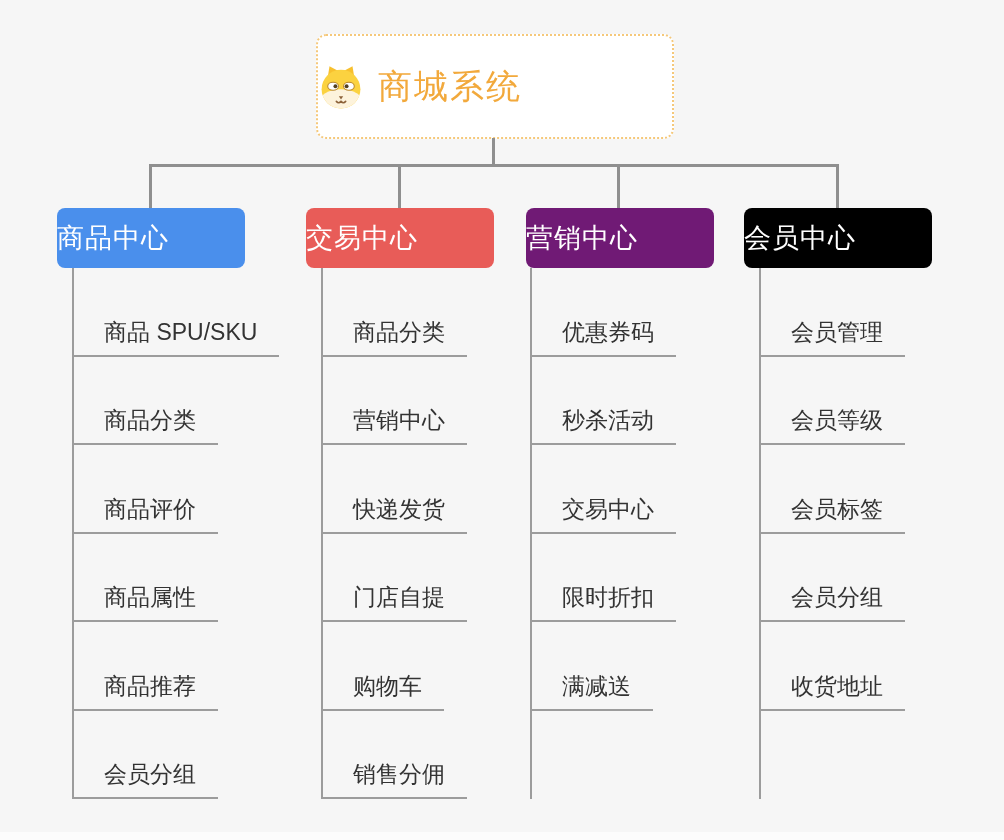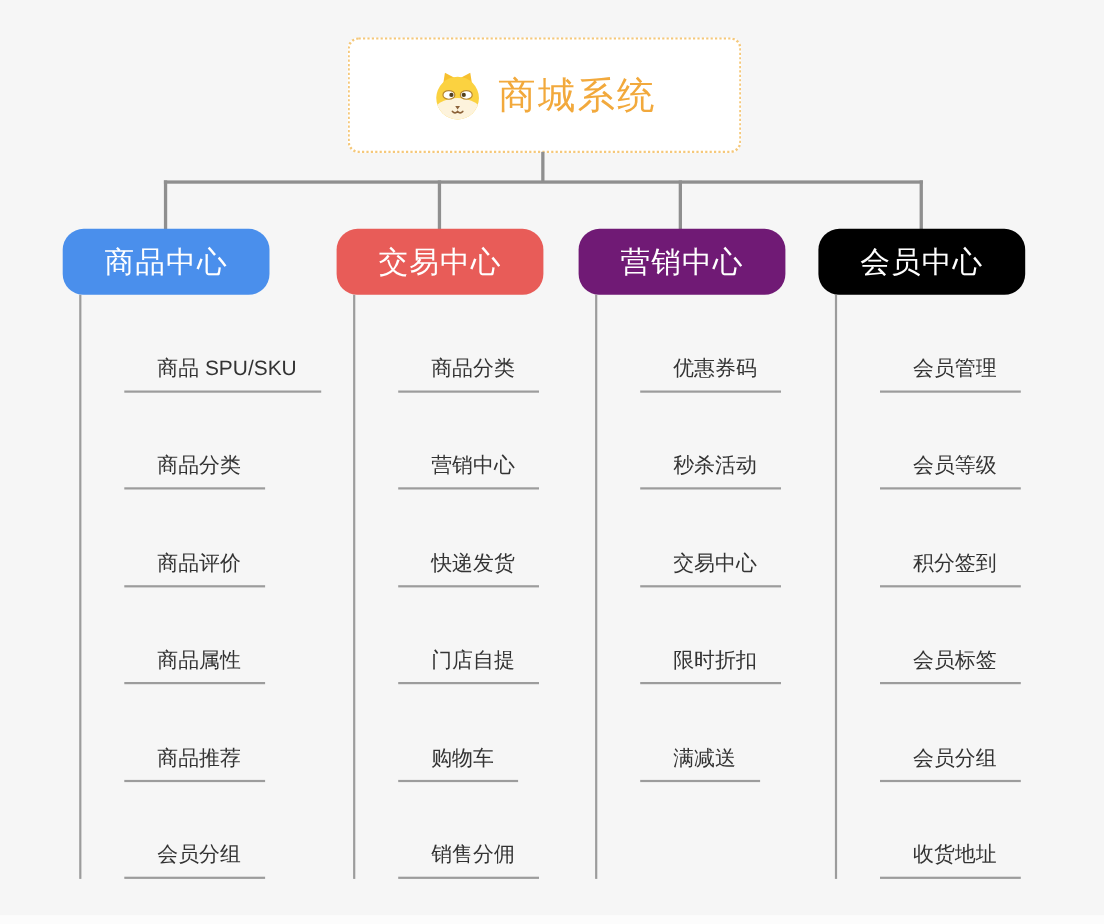--- a/index.html
+++ b/index.html
@@ -6,49 +6,48 @@
   body{
     width:1004px;height:840px;position:relative;overflow:hidden;
     background:#F6F6F6;
     font-family:"Liberation Sans","DejaVu Sans",sans-serif;
   }
   
   .root{
     position:absolute;left:316px;top:34px;width:358px;height:105px;
     box-sizing:border-box;background:#FFFFFF;
     border:2px dotted #F5C87A;border-radius:10px;
-    display:flex;align-items:center;justify-content:center;gap:14px;
+    display:flex;align-items:center;gap:14px;
   }
   .root-label{font-size:34px;color:#F2A93C;font-weight:500;letter-spacing:2px}
   .dog-icon{width:46px;height:46px;display:block}
   
   .line{position:absolute;background:#8F8F8F}
   .stub {left:492px;top:138px;width:3px;height:27px}
   .hbar {left:149px;top:164px;width:690px;height:3px}
   .drop {top:164px;width:3px;height:45px}
   .drop0{left:149px}.drop1{left:398px}.drop2{left:617px}.drop3{left:836px}
   
   .hdr{
-    position:absolute;top:208px;width:188px;height:60px;border-radius:19px;
-    display:flex;align-items:center;justify-content:center;
+    position:absolute;top:208px;width:188px;height:60px;border-radius:8px;
+    display:flex;align-items:center;justify-content:flex-start;
     color:#FFFFFF;font-size:27px;letter-spacing:1px;cursor:default;
   }
   .hdr0{left:57px}.hdr1{left:306px}.hdr2{left:526px}.hdr3{left:744px}
   
   .col{
     position:absolute;top:268px;height:531px;
     border-left:2px solid #9C9C9C;
   }
-  .col0{left:72px}.col1{left:321px}.col2{left:541px}.col3{left:759px}
+  .col0{left:72px}.col1{left:321px}.col2{left:530px}.col3{left:759px}
   .item{height:88.5px;display:flex;align-items:flex-end}
   .item-label{
-    font-size:19px;color:#333333;white-space:nowrap;
+    font-size:23px;color:#333333;white-space:nowrap;
     padding:0 22px 7px 30px;
     border-bottom:2px solid #9C9C9C;
-    margin-left:39px;
   }
   .bottom-strip{position:absolute;left:0;bottom:0;width:100%;height:8px;background:#FCFCFC}
 </style>
 </head>
 <body>
 
 <div style="position:absolute;inset:0">
 
   <div class="root">
     <svg class="dog-icon" viewBox="0 0 64 64" aria-hidden="true">
@@ -149,23 +148,20 @@
       </div>
     </div>
   <div class="col col3">
       <div class="item">
         <span class="item-label">会员管理</span>
       </div>
       <div class="item">
         <span class="item-label">会员等级</span>
       </div>
       <div class="item">
-        <span class="item-label">积分签到</span>
-      </div>
-      <div class="item">
         <span class="item-label">会员标签</span>
       </div>
       <div class="item">
         <span class="item-label">会员分组</span>
       </div>
       <div class="item">
         <span class="item-label">收货地址</span>
       </div>
     </div>
 

